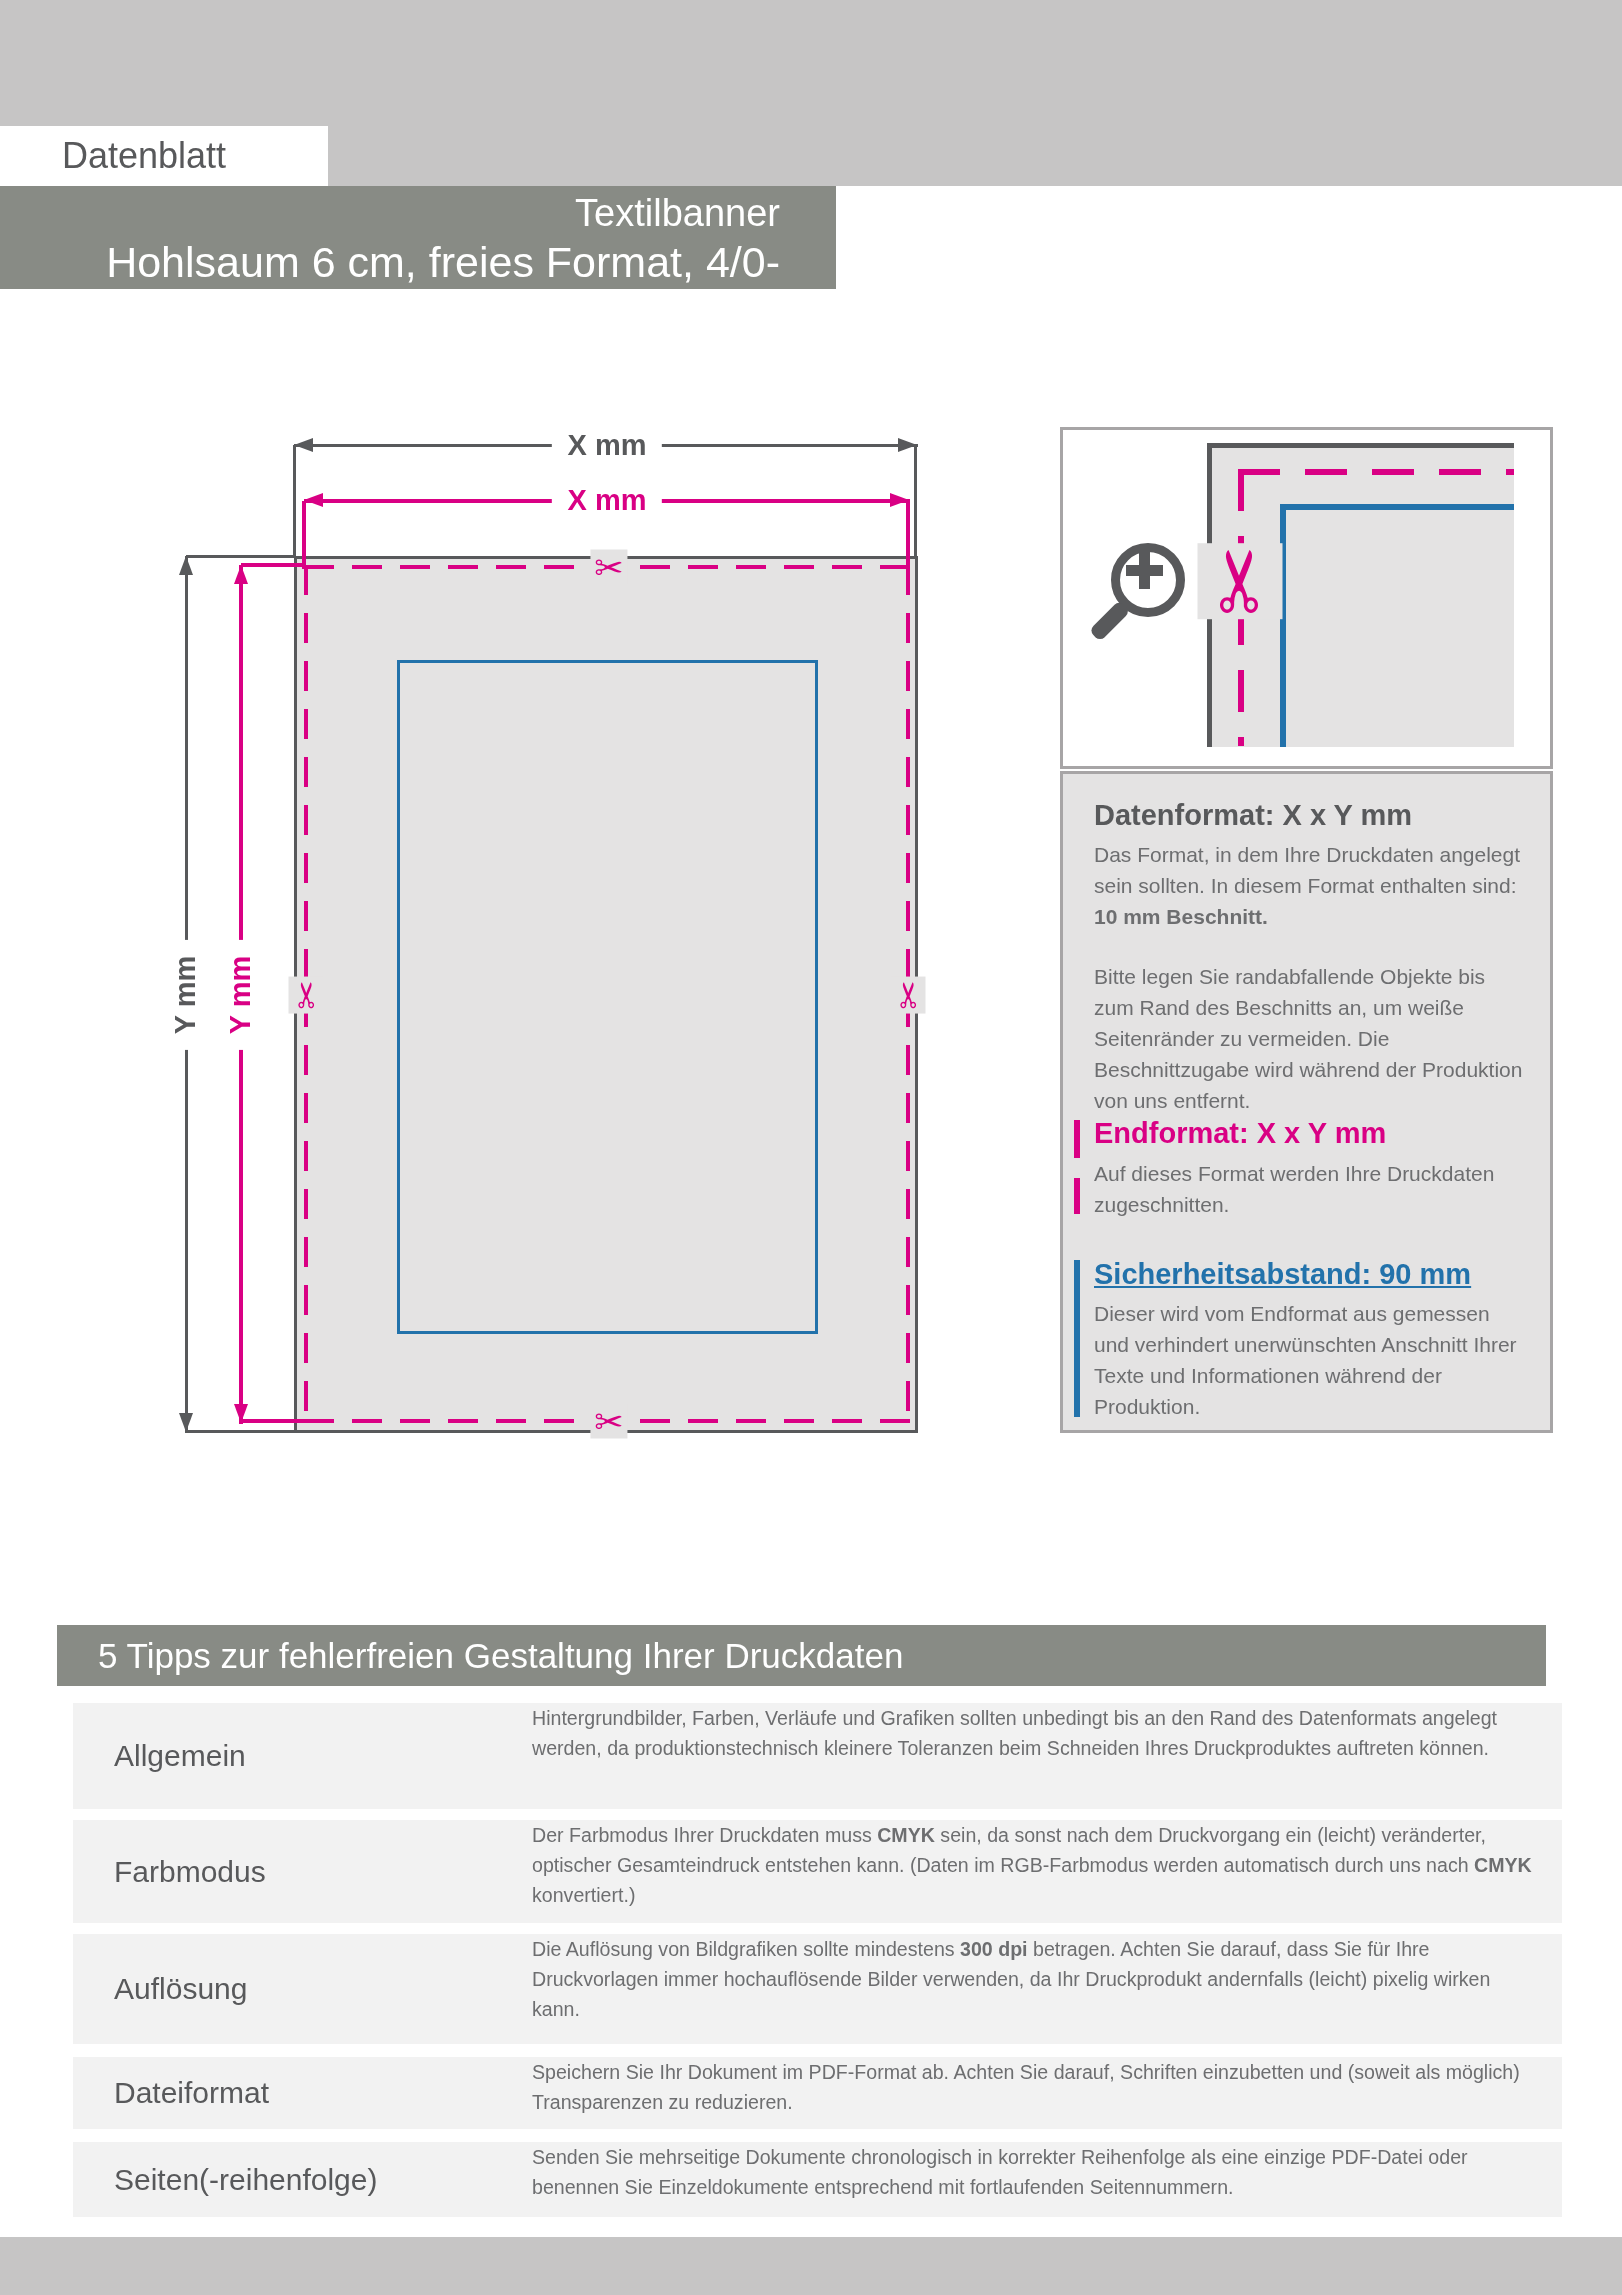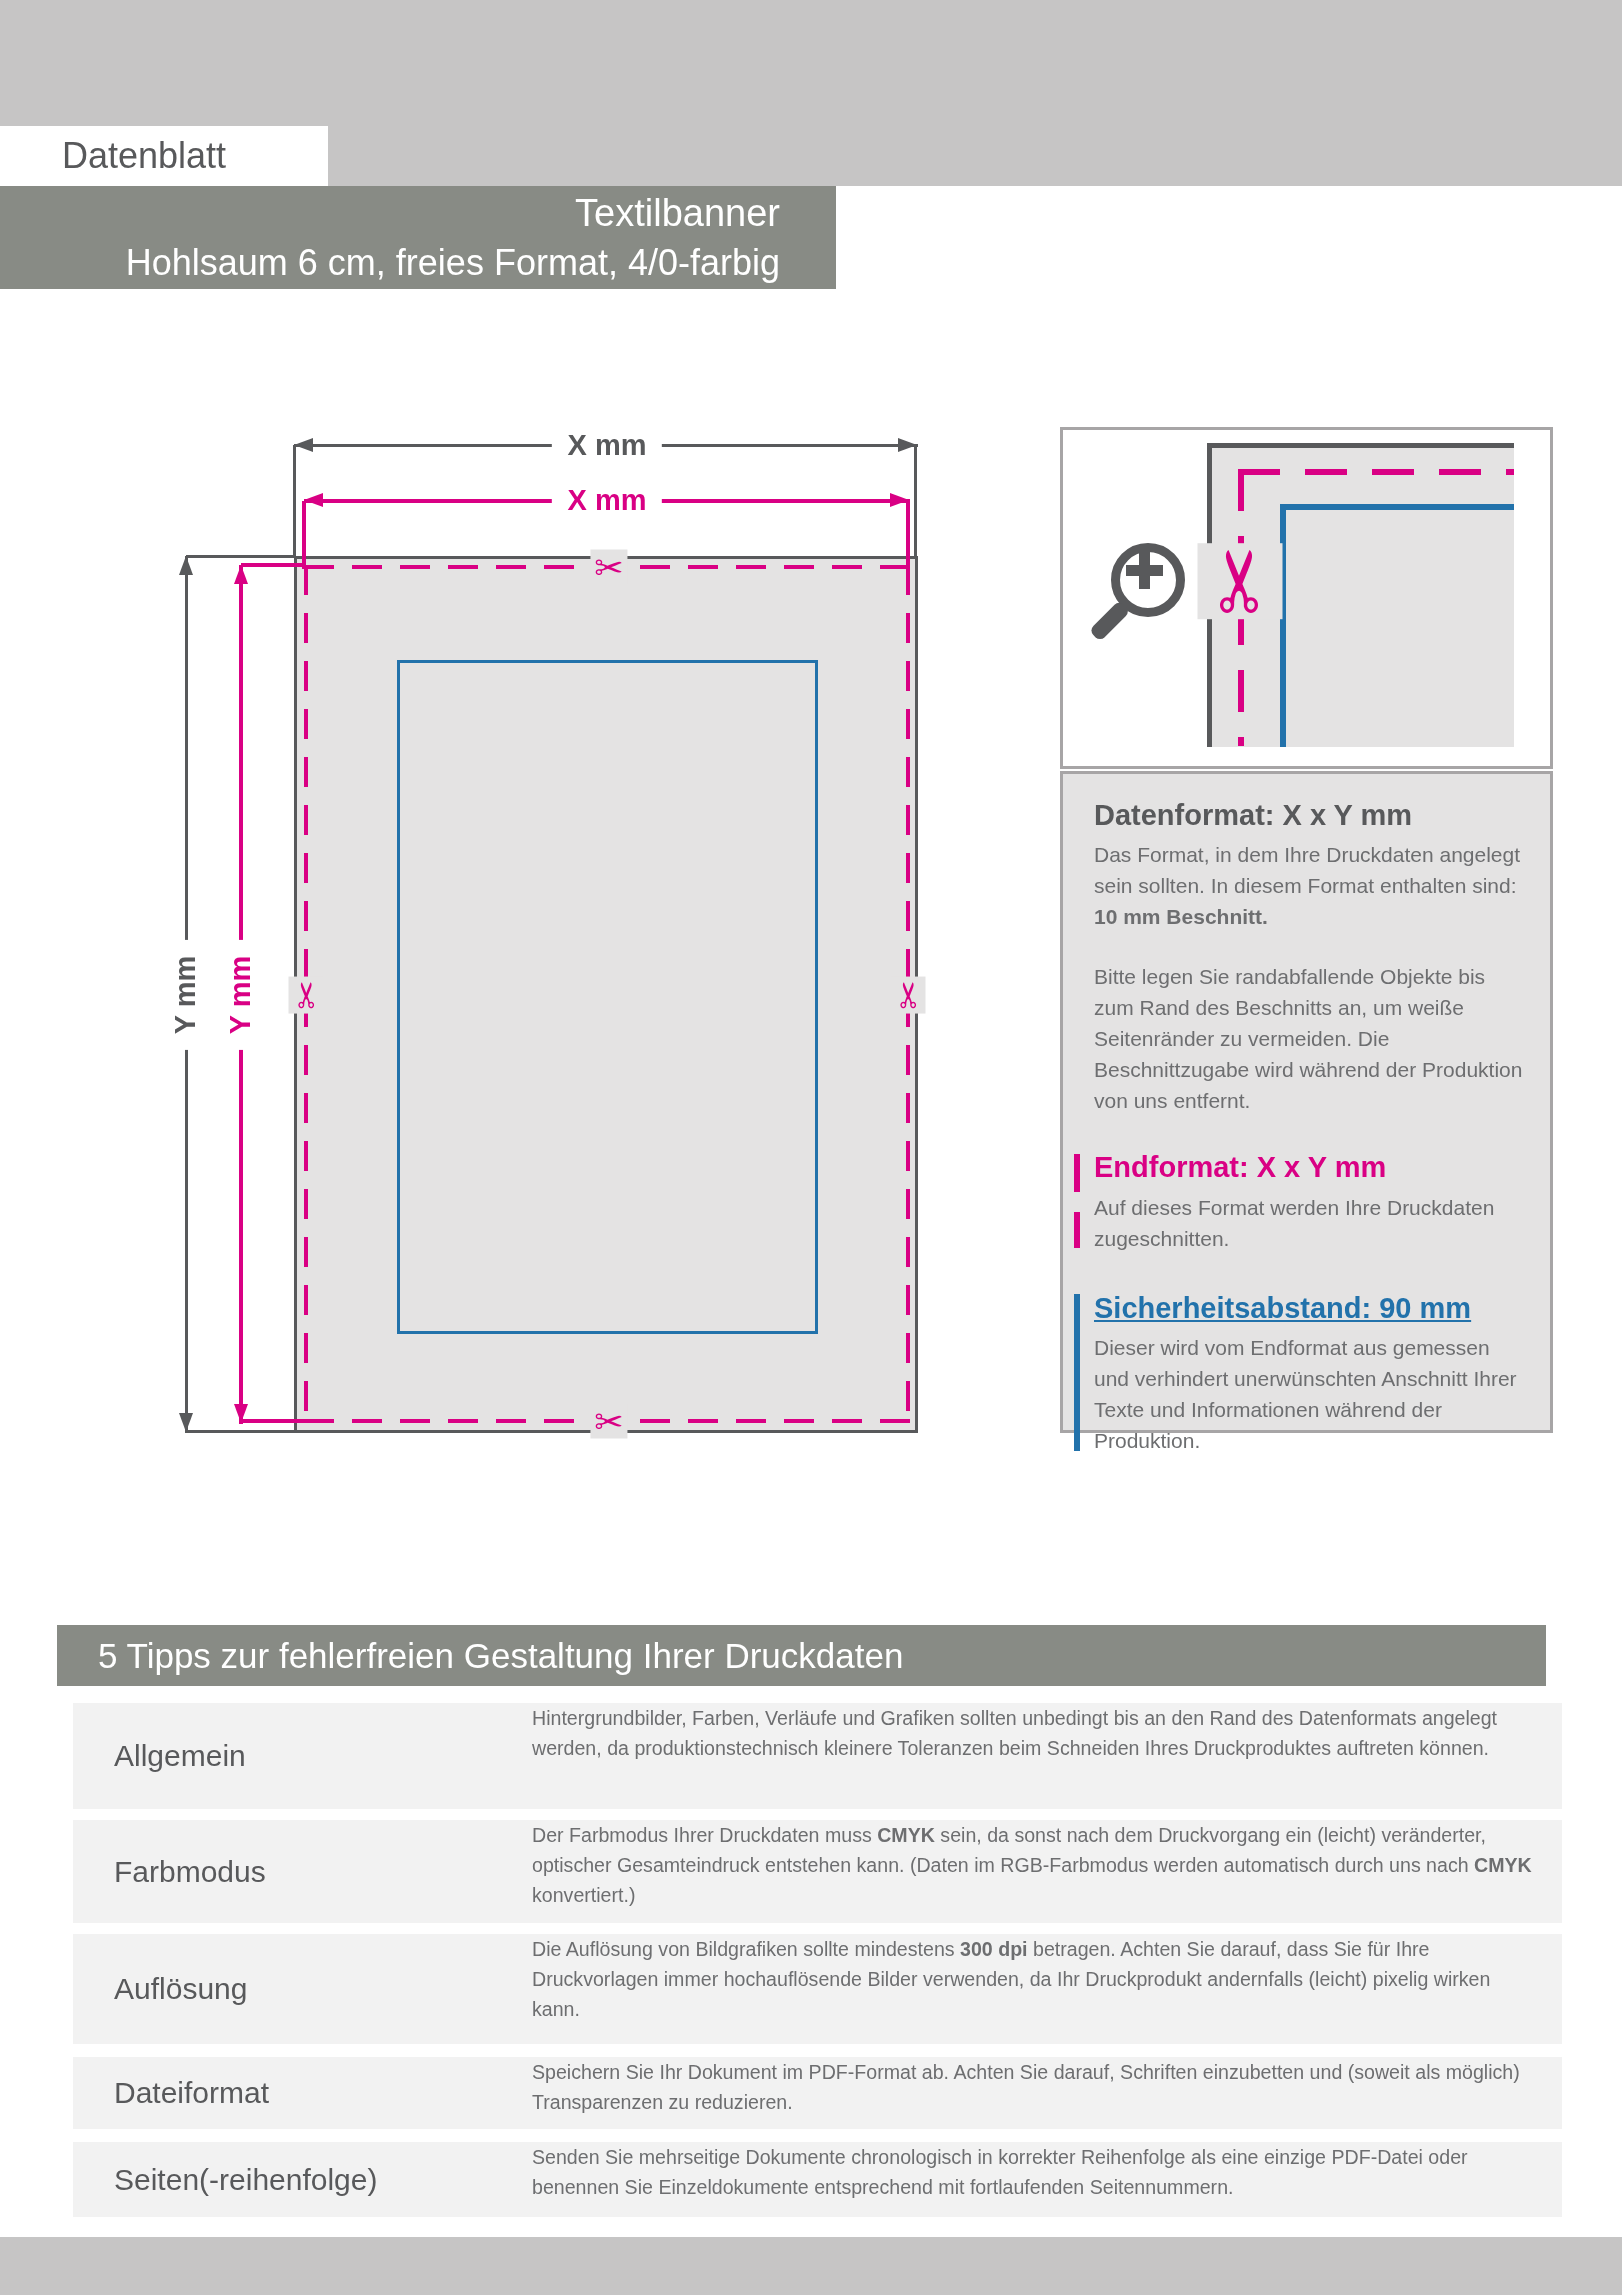--- a/index.html
+++ b/index.html
@@ -17,21 +17,21 @@
   body{font-family:"Liberation Sans",sans-serif;background:#fff;}
   .page{position:relative;width:1623px;height:2295px;background:#fff;overflow:hidden;}
   .abs{position:absolute;}
 
   
   .top-band{left:0;top:0;width:1623px;height:186px;background:var(--band);}
   .doc-label-box{left:0;top:126px;width:328px;height:60px;background:#fff;}
   .doc-label-box span{display:block;padding-left:62px;line-height:60px;font-size:36px;color:var(--ink);}
   .title-banner{left:0;top:186px;width:836px;height:103px;background:var(--bar);color:#fff;text-align:right;padding-right:56px;box-sizing:border-box;}
   .title-banner .t1{display:block;font-size:38px;line-height:55px;}
-  .title-banner .t2{display:block;font-size:36px;line-height:43px;}
+  .title-banner .t2{display:block;font-size:43px;line-height:43px;}
 
   
   .fmt-rect{left:294px;top:556px;width:624px;height:877px;background:var(--fill);border:3.9px solid var(--ink);box-sizing:border-box;}
   .dash-h{height:3.9px;background:repeating-linear-gradient(90deg,var(--mag) 0 30px,transparent 30px 48px);}
   .dash-v{width:3.9px;background:repeating-linear-gradient(180deg,var(--mag) 0 30px,transparent 30px 48px);}
   .blue-rect{left:397px;top:660px;width:421px;height:674px;border:3.9px solid var(--blu);box-sizing:border-box;}
 
   .line-gray{background:var(--ink);}
   .line-mag{background:var(--mag);}
 
@@ -69,21 +69,21 @@
   .mag-plus-h{left:63px;top:135px;width:37px;height:10.5px;background:var(--ink);}
   .mag-plus-v{left:76px;top:122px;width:10.5px;height:37px;background:var(--ink);}
   .mag-handle{left:25px;top:183px;width:43px;height:15.7px;background:var(--ink);border-radius:6.5px;transform:rotate(-45deg);}
 
   
   .info-panel{left:1060px;top:771px;width:493px;height:662px;background:var(--fill);border:3.9px solid var(--boxborder);box-sizing:border-box;padding:23.6px 25px 0 31px;color:var(--body);}
   .info-panel h3{margin:0 0 6.5px 0;font-size:29px;line-height:35px;color:var(--ink);}
   .info-panel p{margin:0;font-size:21px;line-height:31px;}
   .sect{position:relative;}
   .sect.gap1{margin-top:29px;}
-  .sect.gap2{margin-top:34px;}
+  .sect.gap2{}
   .sect.gap3{margin-top:37px;}
   .sect .h-mag{color:var(--mag);}
   .sect .h-blu{color:var(--blu);text-decoration:underline;}
   .bar-mag::before{content:"";position:absolute;left:-19.6px;top:3.9px;bottom:5.2px;width:5.2px;
     background:repeating-linear-gradient(180deg,var(--mag) 0 38px,transparent 38px 58px);}
   .bar-blu::before{content:"";position:absolute;left:-19.6px;top:3.9px;bottom:5.2px;width:5.2px;background:var(--blu);}
 
   
   .tips-bar{left:57px;top:1625px;width:1489px;height:61px;background:var(--bar);}
   .tips-bar span{display:block;padding-left:41px;line-height:61px;font-size:35px;color:#fff;}

